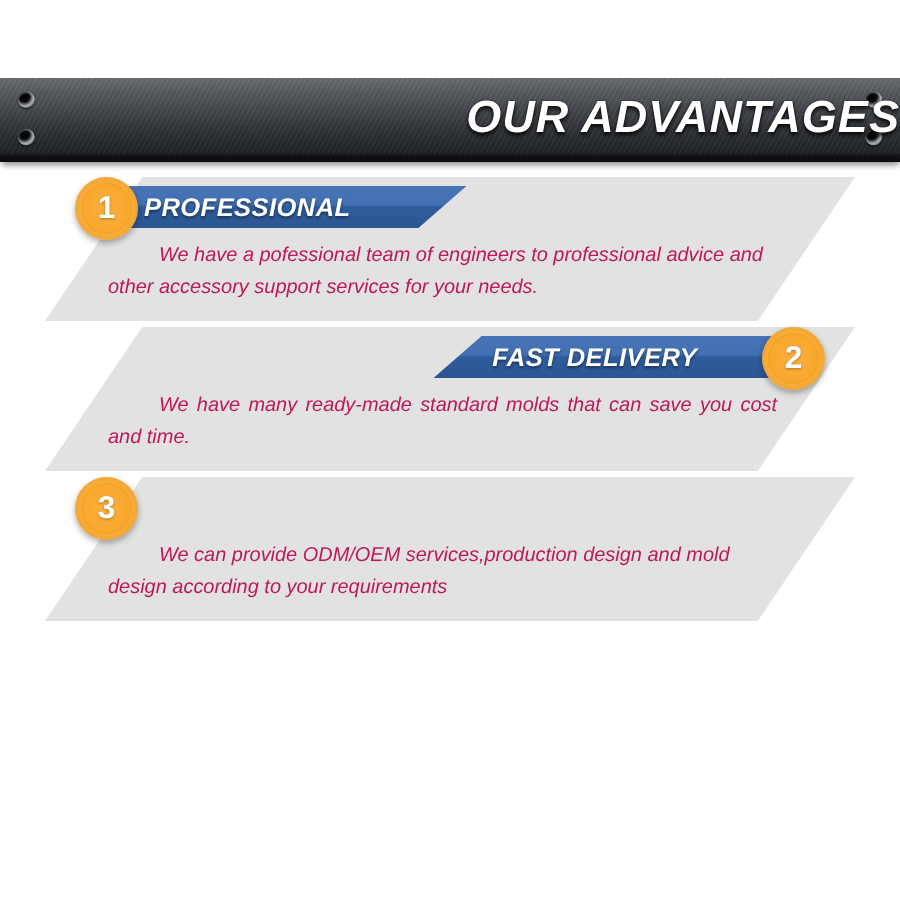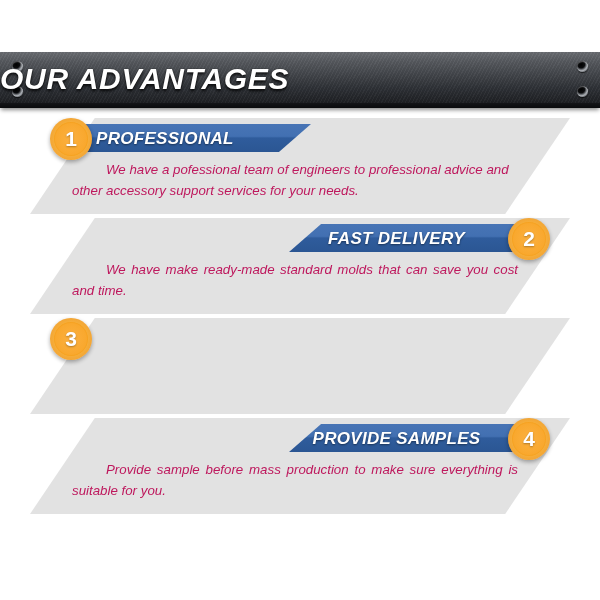--- a/index.html
+++ b/index.html
@@ -47,21 +47,21 @@
     height: 5px;
     background: linear-gradient(180deg, #141518 0%, #0a0b0d 100%);
   }
   .header-title {
     position: absolute;
     left: 0;
     top: 0;
     width: 600px;
     height: 56px;
     line-height: 54px;
-    text-align: left;
+    text-align: right;
     font-size: 30px;
     font-weight: bold;
     font-style: italic;
     letter-spacing: 0.7px;
     color: #ffffff;
     text-shadow:
       0 2px 3px rgba(0,0,0,0.85),
       0 0 1px rgba(0,0,0,0.9);
     z-index: 3;
     white-space: nowrap;
@@ -222,34 +222,25 @@
   </div>
 
   <div class="row row-right">
     <div class="panel"></div>
     <div class="ribbon">
       <span class="ribbon-label">FAST DELIVERY</span>
     </div>
     <div class="badge">
       <span class="badge-num">2</span>
     </div>
-    <div class="copy">We have make ready-made standard molds that can save you cost and time.</div>
+    <div class="copy">We have many ready-made standard molds that can save you cost and time.</div>
   </div>
 
   <div class="row row-left">
     <div class="panel"></div>
     <div class="badge">
       <span class="badge-num">3</span>
     </div>
+    <div class="copy">We can provide ODM/OEM services,production design and mold design according to your requirements</div>
   </div>
 
-  <div class="row row-right">
-    <div class="panel"></div>
-    <div class="ribbon">
-      <span class="ribbon-label">PROVIDE SAMPLES</span>
-    </div>
-    <div class="badge">
-      <span class="badge-num">4</span>
-    </div>
-    <div class="copy">Provide sample before mass production to make sure everything is suitable for you.</div>
-  </div>
 
 </div>
 
 </body></html>

